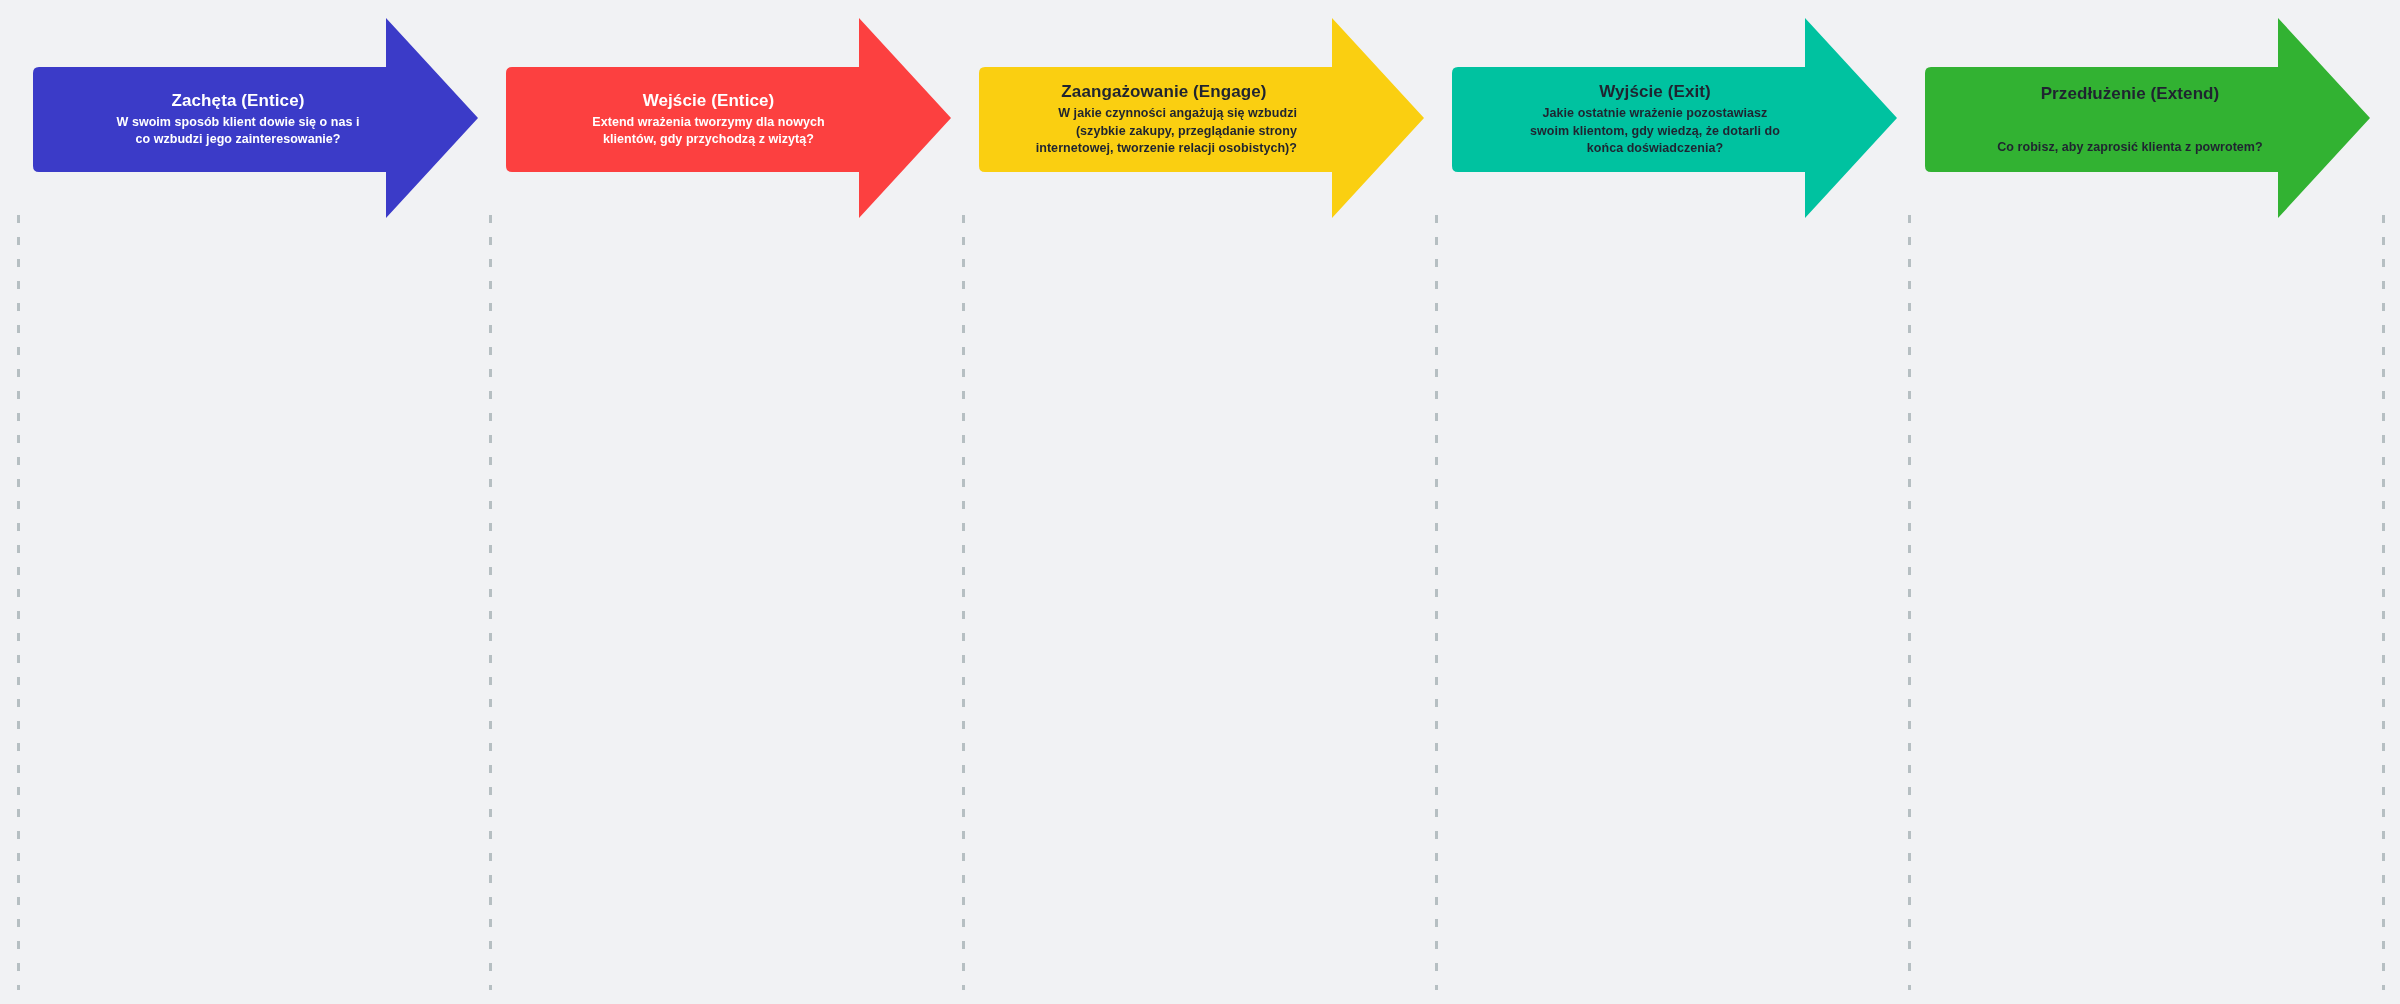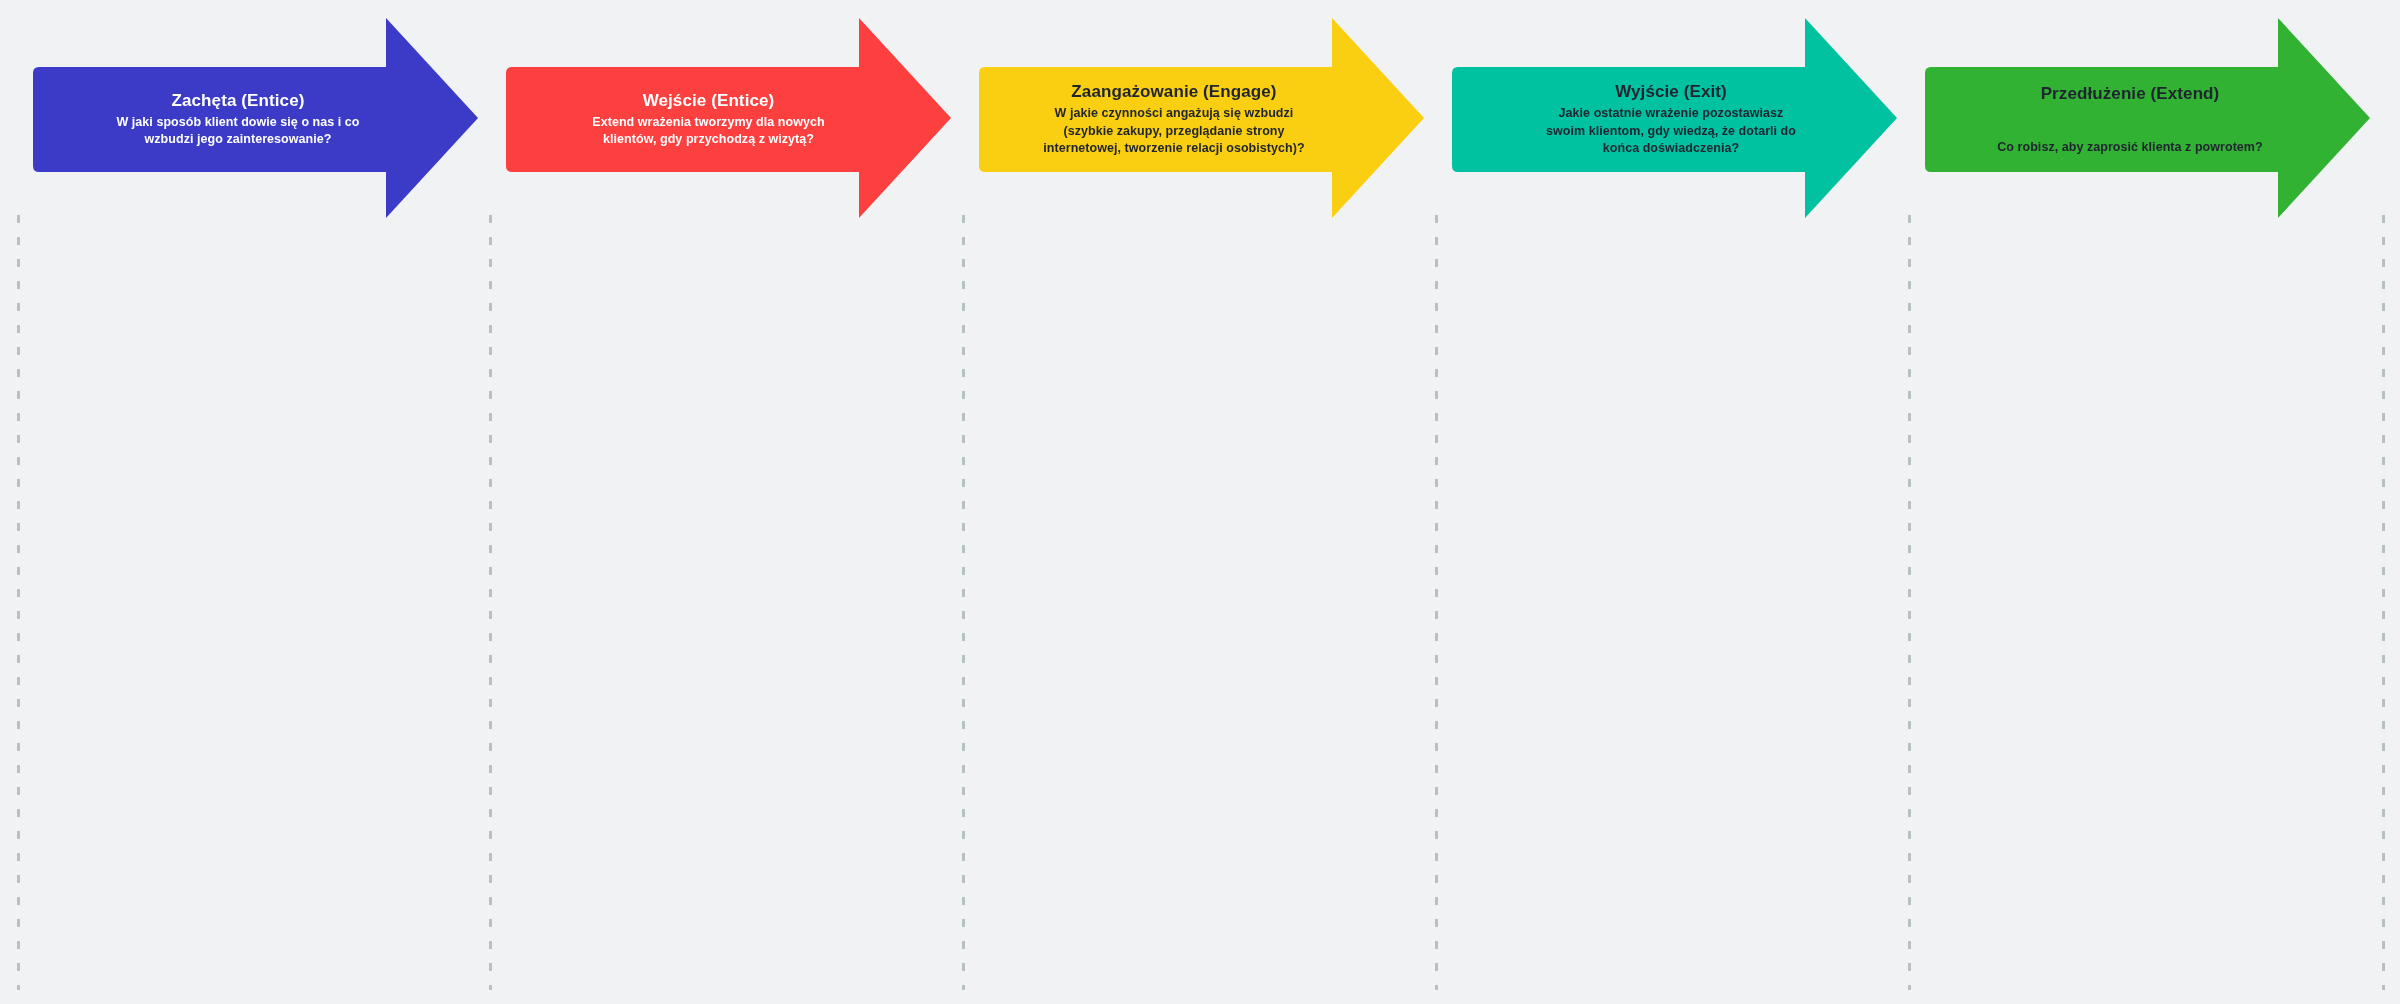--- a/index.html
+++ b/index.html
@@ -112,46 +112,46 @@
       <div class="divider" style="left: 2382px;"></div>
     </div>
 
   <div class="arrow-row">
       <div class="arrow txt-light" id="col-0" style="left: 33px; width: 445px;">
         <svg viewBox="0 0 445 200" preserveAspectRatio="none">
           <path d="M 6 49 q -6 0 -6 6 L 0 148 q 0 6 6 6 L 353 154 L 353 200 L 445 100 L 353 0 L 353 49 Z" fill="#3B3BC8"></path>
         </svg>
         <div class="arrow-text" style="left: 55px;">
           <div class="arrow-title">Zachęta (Entice)</div>
-          <div class="arrow-sub">W jaki sposób klient dowie się o nas i co wzbudzi jego zainteresowanie?</div>
+          <div class="arrow-sub">W swoim sposób klient dowie się o nas i co wzbudzi jego zainteresowanie?</div>
         </div>
       </div>
       <div class="arrow txt-light" id="col-1" style="left: 506px; width: 445px;">
         <svg viewBox="0 0 445 200" preserveAspectRatio="none">
           <path d="M 6 49 q -6 0 -6 6 L 0 148 q 0 6 6 6 L 353 154 L 353 200 L 445 100 L 353 0 L 353 49 Z" fill="#FC4040"></path>
         </svg>
         <div class="arrow-text" style="left: 50px;">
           <div class="arrow-title">Wejście (Entice)</div>
           <div class="arrow-sub">Extend wrażenia tworzymy dla nowych klientów, gdy przychodzą z wizytą?</div>
         </div>
       </div>
       <div class="arrow txt-dark" id="col-2" style="left: 979px; width: 445px;">
         <svg viewBox="0 0 445 200" preserveAspectRatio="none">
           <path d="M 6 49 q -6 0 -6 6 L 0 148 q 0 6 6 6 L 353 154 L 353 200 L 445 100 L 353 0 L 353 49 Z" fill="#FACF11"></path>
         </svg>
-        <div class="arrow-text" style="left: 40px;">
+        <div class="arrow-text" style="left: 30px; text-align: right;">
           <div class="arrow-title">Zaangażowanie (Engage)</div>
           <div class="arrow-sub">W jakie czynności angażują się wzbudzi (szybkie zakupy, przeglądanie strony internetowej, tworzenie relacji osobistych)?</div>
         </div>
       </div>
       <div class="arrow txt-dark" id="col-3" style="left: 1452px; width: 445px;">
         <svg viewBox="0 0 445 200" preserveAspectRatio="none">
           <path d="M 6 49 q -6 0 -6 6 L 0 148 q 0 6 6 6 L 353 154 L 353 200 L 445 100 L 353 0 L 353 49 Z" fill="#00C2A0"></path>
         </svg>
-        <div class="arrow-text" style="left: 64px;">
+        <div class="arrow-text" style="left: 48px;">
           <div class="arrow-title">Wyjście (Exit)</div>
           <div class="arrow-sub">Jakie ostatnie wrażenie pozostawiasz swoim klientom, gdy wiedzą, że dotarli do końca doświadczenia?</div>
         </div>
       </div>
       <div class="arrow txt-dark" id="col-4" style="left: 1925px; width: 445px;">
         <svg viewBox="0 0 445 200" preserveAspectRatio="none">
           <path d="M 6 49 q -6 0 -6 6 L 0 148 q 0 6 6 6 L 353 154 L 353 200 L 445 100 L 353 0 L 353 49 Z" fill="#32B232"></path>
         </svg>
         <div class="arrow-text" style="left: 40px; gap: 32px;">
           <div class="arrow-title">Przedłużenie (Extend)</div>

